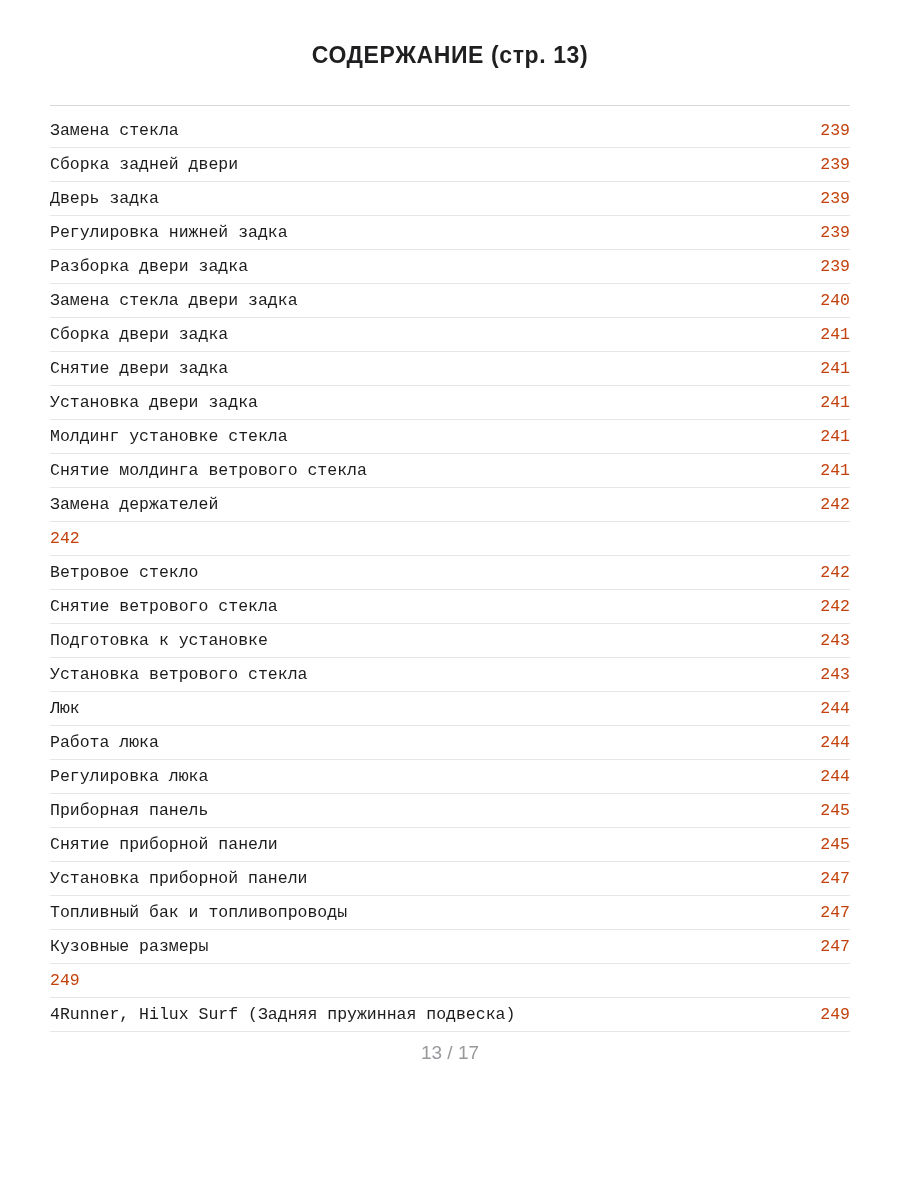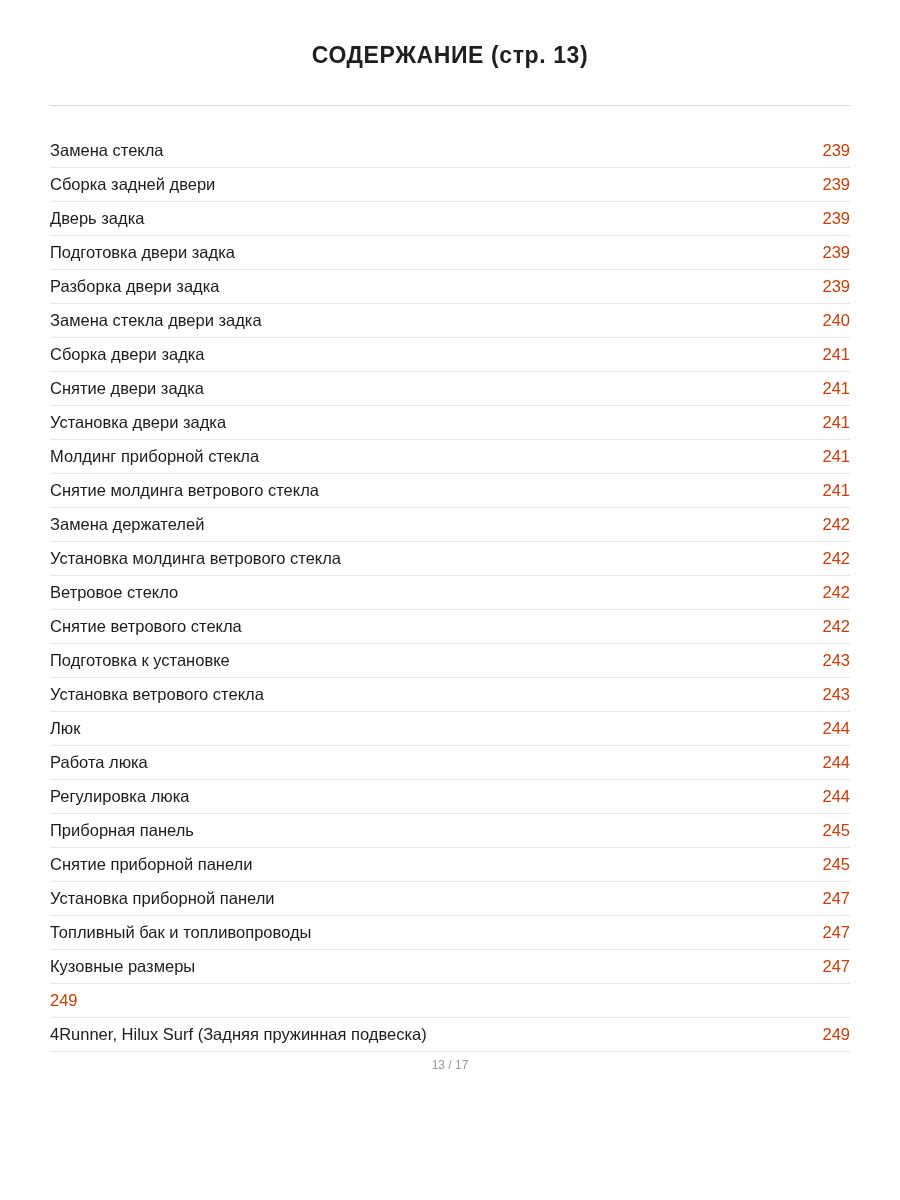--- a/index.html
+++ b/index.html
@@ -23,21 +23,22 @@
     letter-spacing: 0.6px;
     color: #1f1f21;
     margin-top: 6px;
   }
   .rule {
     border: none;
     border-top: 1px solid #d8d8da;
     margin-top: 36px;
   }
   .toc {
-    margin-top: 28px;
+    margin-top: 8px;
+    font-family: Liberation Mono, monospace;
   }
   .row {
     display: flex;
     justify-content: space-between;
     align-items: center;
     height: 34px;
     border-bottom: 1px solid #e6e6e8;
     cursor: pointer;
   }
   .row .label {
@@ -45,23 +46,23 @@
     color: #1c1c1e;
   }
   .row .pageno {
     font-size: 16.5px;
     color: #c2410c;
   }
   .footer {
     position: absolute;
     left: 0;
     right: 0;
-    bottom: 24px;
+    bottom: 32px;
     text-align: center;
-    font-size: 12px;
+    font-size: 19px;
     color: #98989d;
   }
 </style>
 </head>
 <body>
 
 <div class="page">
   <h1 class="title">СОДЕРЖАНИЕ (стр. 13)</h1>
   <hr class="rule">
   <div class="toc" id="toc-list">
@@ -71,21 +72,21 @@
       </div>
       <div class="row">
         <span class="label">Сборка задней двери</span>
         <span class="pageno">239</span>
       </div>
       <div class="row">
         <span class="label">Дверь задка</span>
         <span class="pageno">239</span>
       </div>
       <div class="row">
-        <span class="label">Подготовка двери задка</span>
+        <span class="label">Регулировка нижней задка</span>
         <span class="pageno">239</span>
       </div>
       <div class="row">
         <span class="label">Разборка двери задка</span>
         <span class="pageno">239</span>
       </div>
       <div class="row">
         <span class="label">Замена стекла двери задка</span>
         <span class="pageno">240</span>
       </div>
@@ -95,33 +96,32 @@
       </div>
       <div class="row">
         <span class="label">Снятие двери задка</span>
         <span class="pageno">241</span>
       </div>
       <div class="row">
         <span class="label">Установка двери задка</span>
         <span class="pageno">241</span>
       </div>
       <div class="row">
-        <span class="label">Молдинг приборной стекла</span>
+        <span class="label">Молдинг установке стекла</span>
         <span class="pageno">241</span>
       </div>
       <div class="row">
         <span class="label">Снятие молдинга ветрового стекла</span>
         <span class="pageno">241</span>
       </div>
       <div class="row">
         <span class="label">Замена держателей</span>
         <span class="pageno">242</span>
       </div>
       <div class="row">
-        <span class="label">Установка молдинга ветрового стекла</span>
         <span class="pageno">242</span>
       </div>
       <div class="row">
         <span class="label">Ветровое стекло</span>
         <span class="pageno">242</span>
       </div>
       <div class="row">
         <span class="label">Снятие ветрового стекла</span>
         <span class="pageno">242</span>
       </div>

